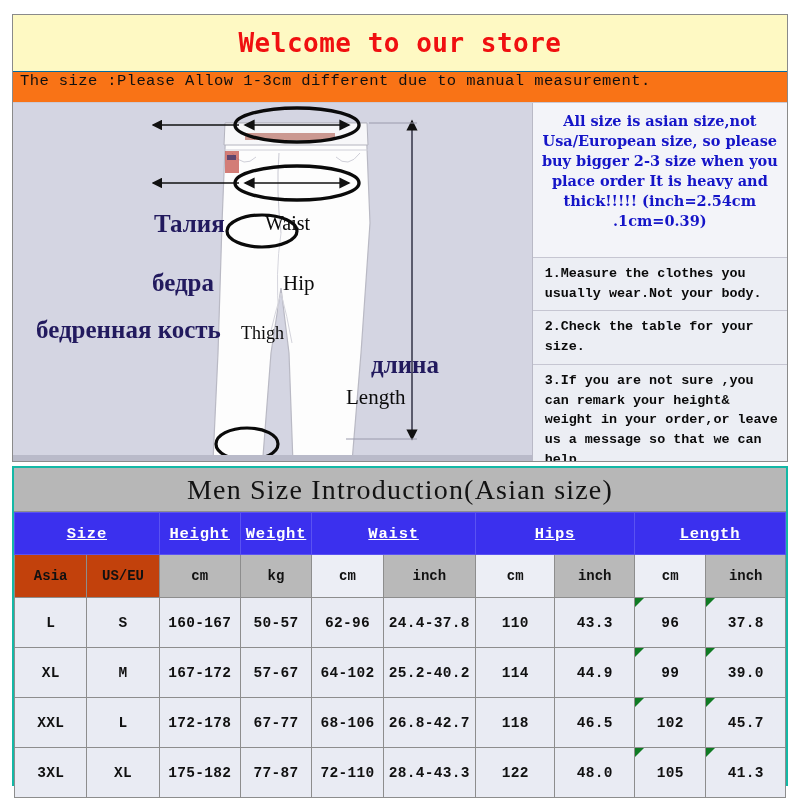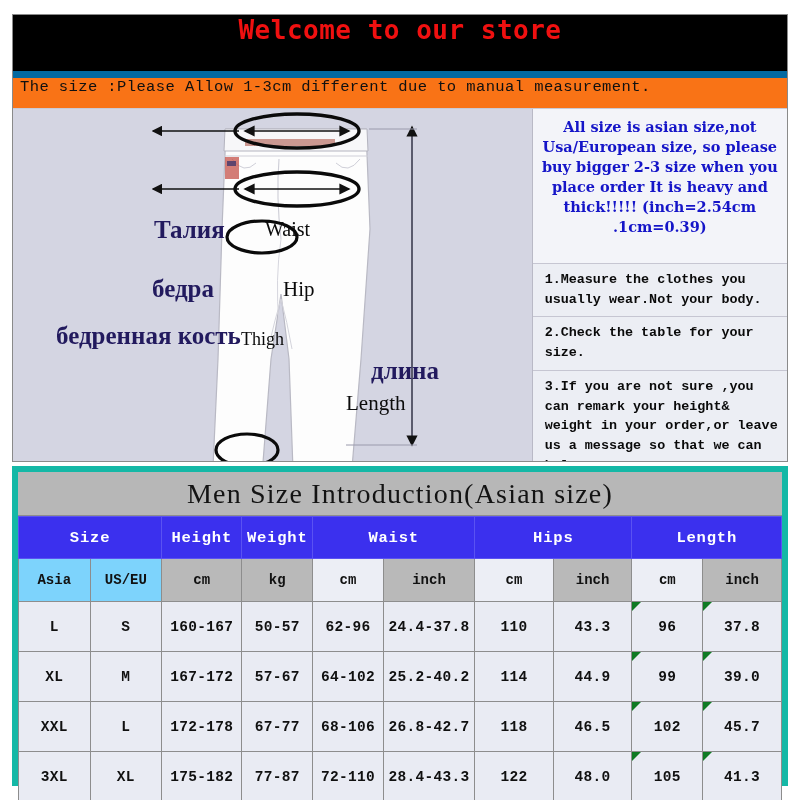--- a/index.html
+++ b/index.html
@@ -30,25 +30,25 @@
     height: 448px;
     border: 1px solid #8a8a8a;
     box-shadow: inset 1px 1px 0 #ffffff;
     background: #ffffff;
     box-sizing: border-box;
     overflow: hidden;
   }
 
   .welcome-bar {
     height: 56px;
-    background: #000000;
+    background: #fef9c3;
     display: flex;
-    align-items: flex-start;
+    align-items: center;
     justify-content: center;
-    border-bottom: 7px solid #0369a1;
+    border-bottom: 1px solid #0369a1;
   }
   .welcome-text {
     color: #f01010;
     font-family: "DejaVu Sans Mono", monospace;
     font-weight: bold;
     font-size: 26px;
     letter-spacing: 0.5px;
     white-space: nowrap;
   }
 
@@ -85,21 +85,21 @@
 
   .ru-label {
     position: absolute;
     font-family: "Liberation Serif", "DejaVu Serif", serif;
     font-weight: bold;
     color: #221a5e;
     white-space: nowrap;
   }
   .ru-waist { left: 141px; top: 107px;  font-size: 25px; }
   .ru-hip   { left: 139px; top: 166px;  font-size: 25px; }
-  .ru-thigh { left: 23px;  top: 213px;  font-size: 25px; margin-left: 20px; }
+  .ru-thigh { left: 23px;  top: 213px;  font-size: 25px; }
   .ru-len   { left: 358px; top: 248px;  font-size: 25px; }
 
   .en-label {
     position: absolute;
     font-family: "Liberation Serif", "DejaVu Serif", serif;
     color: #0b0b0b;
     white-space: nowrap;
   }
   .en-waist { left: 252px; top: 109px; font-size: 20px; }
   .en-hip   { left: 270px; top: 168px; font-size: 21px; }
@@ -139,21 +139,21 @@
   }
   .note-item.last { border-bottom: none; flex: 1; }
 
   
   .size-table-wrap {
     position: absolute;
     left: 12px;
     top: 466px;
     width: 776px;
     height: 320px;
-    border: 6px solid #14b8a6;
+    border: 2px solid #14b8a6;
     box-sizing: border-box;
     background: #eceef5;
   }
 
   .table-title {
     height: 43px;
     background: #b7b7b7;
     border-bottom: 1px solid #8d8d8d;
     display: flex;
     align-items: center;
@@ -181,31 +181,32 @@
   }
 
   tr.hdr-group td {
     background: #3b30ee;
     color: #ffffff;
     font-weight: bold;
     font-size: 15.5px;
     height: 41px;
     letter-spacing: 0.8px;
     border-color: #5a52f2;
+    text-decoration: underline;
   }
 
   tr.hdr-unit td {
     height: 42px;
     font-weight: bold;
     font-size: 14px;
     color: #111111;
   }
   td.u-dark  { background: #b9b9b9; }
   td.u-light { background: #eceef5; }
-  td.u-asia  { background: #7dd3fc; color: #e8262c; font-size: 15px; }
+  td.u-asia  { background: #c2410c; color: #e8262c; font-size: 15px; }
 
   tr.data-row td {
     height: 49px;
     background: #e9ebf3;
     font-weight: bold;
     font-size: 14.5px;
     color: #101010;
     letter-spacing: 0.3px;
   }
   tr.data-row td.marked { position: relative; margin-left: 25px; }

